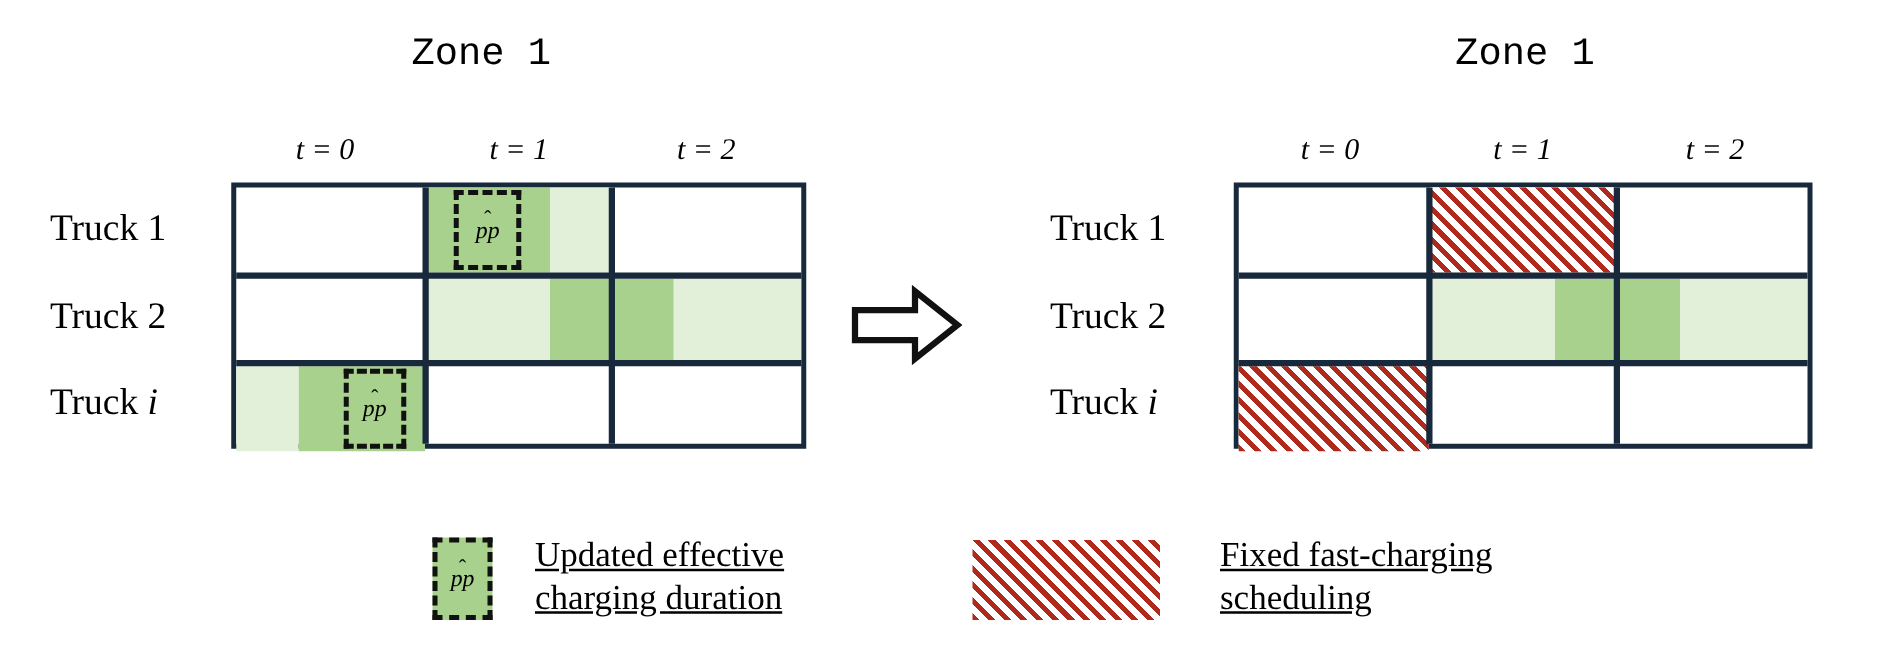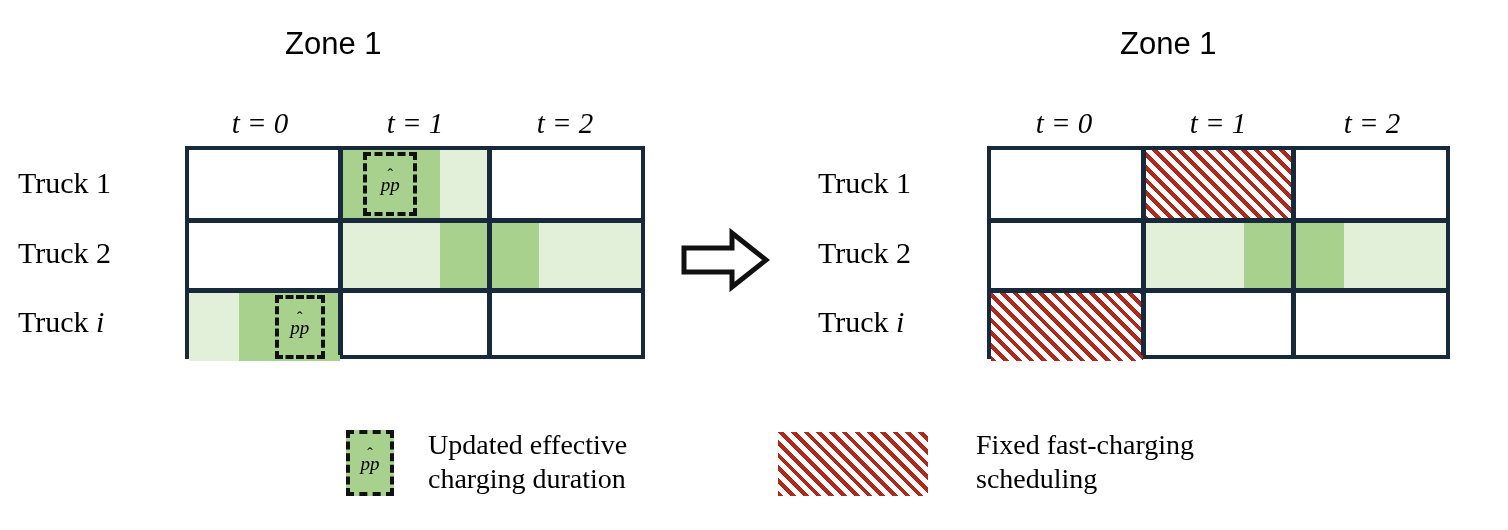--- a/index.html
+++ b/index.html
@@ -1,26 +1,26 @@
 <!DOCTYPE html>
 <html><head>
 <meta charset="utf-8">
 <style>
   html,body{margin:0;padding:0;background:#ffffff;}
   body{width:1508px;height:530px;position:relative;overflow:hidden;
        font-family:"Liberation Serif","DejaVu Serif",serif;color:#000;}
 
   .zone-title{position:absolute;font-size:31px;line-height:1;white-space:nowrap;
-              text-align:left;font-family:Liberation Sans, sans-serif;}
+              text-align:center;font-family:Liberation Mono, monospace;}
 
-  .tlabel{position:absolute;font-size:29px;font-style:italic;white-space:nowrap;
+  .tlabel{position:absolute;font-size:24px;font-style:italic;white-space:nowrap;
           text-align:center;font-family:"Liberation Serif",serif;}
 
   .rowlabel{position:absolute;font-size:30px;white-space:nowrap;
-            font-family:"Liberation Serif",serif;}
+            font-family:"Liberation Serif",serif;margin-left:22px;}
   .rowlabel .it{font-style:italic;}
 
   
   .grid{position:absolute;box-sizing:border-box;border:4px solid #17293a;background:#fff;}
   .vline{position:absolute;background:#17293a;}
   .hline{position:absolute;background:#17293a;}
 
   .fill{position:absolute;}
   .g-light{background:#e2efd9;}
   .g-mid{background:#a9d18e;}
@@ -40,21 +40,21 @@
            font-style:normal;font-size:17px;}
 
   
   .arrow{position:absolute;}
 
   
   .legend-swatch{position:absolute;box-sizing:border-box;}
   .legend-swatch.dash{border:4px dashed #111;background:#a9d18e;
       display:flex;align-items:center;justify-content:center;}
   .legend-text{position:absolute;font-size:28px;line-height:34px;
-               font-family:"Liberation Serif",serif;white-space:pre-line;}
+               font-family:"Liberation Serif",serif;white-space:pre-line;text-decoration:underline;}
 </style>
 </head>
 <body>
 
 <div class="zone-title" style="left:285px;top:28px;width:200px;">Zone 1</div>
 
 <div class="tlabel" style="left:200px;top:107px;width:120px;">t = 0</div>
 <div class="tlabel" style="left:355px;top:107px;width:120px;">t = 1</div>
 <div class="tlabel" style="left:505px;top:107px;width:120px;">t = 2</div>
 

